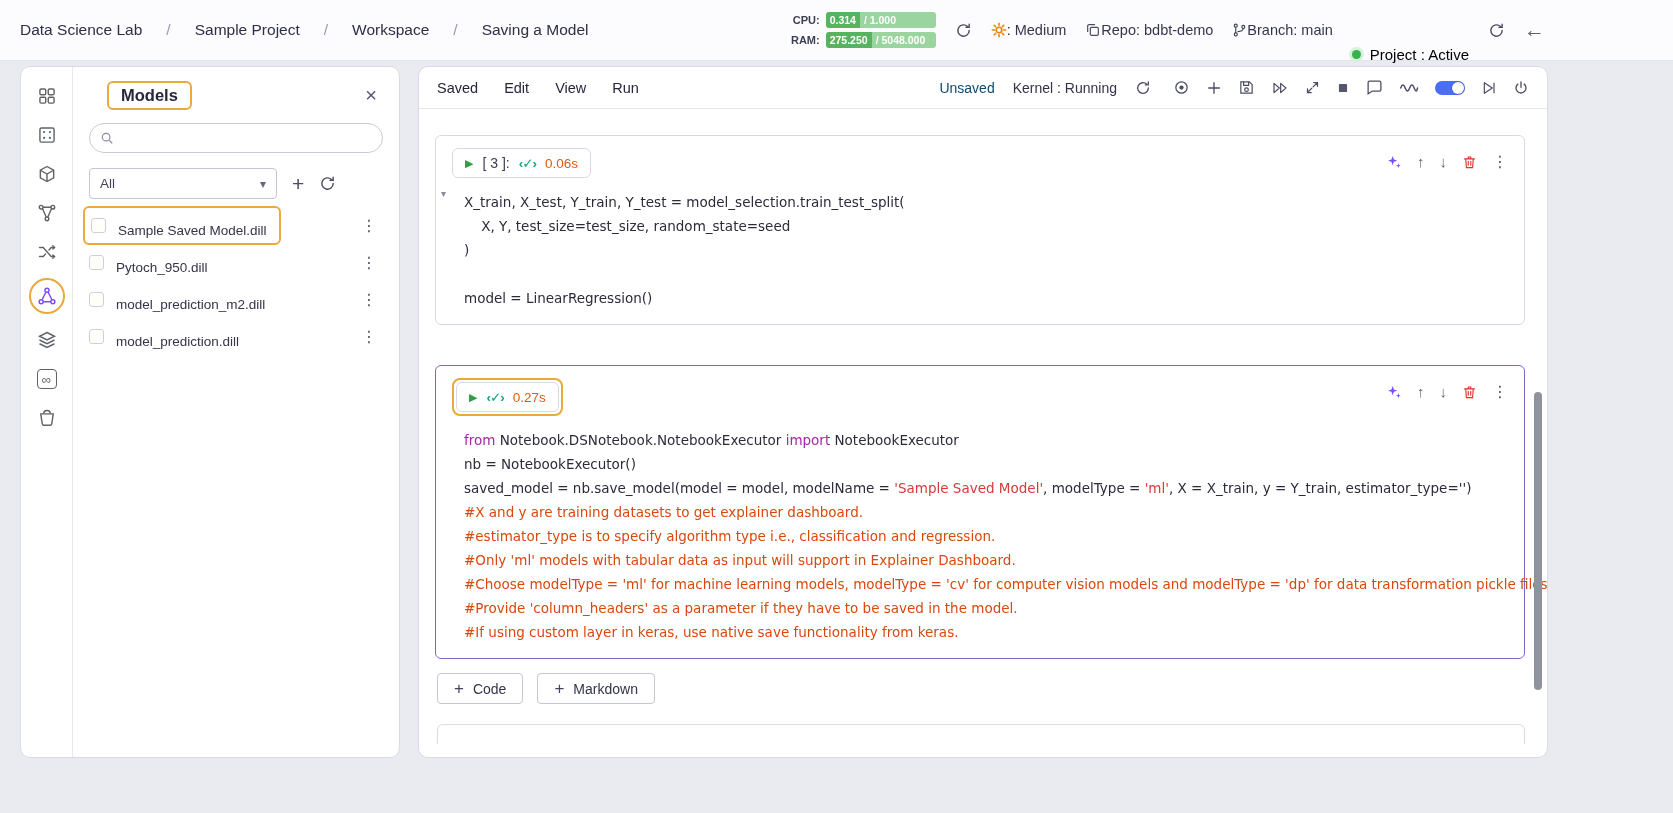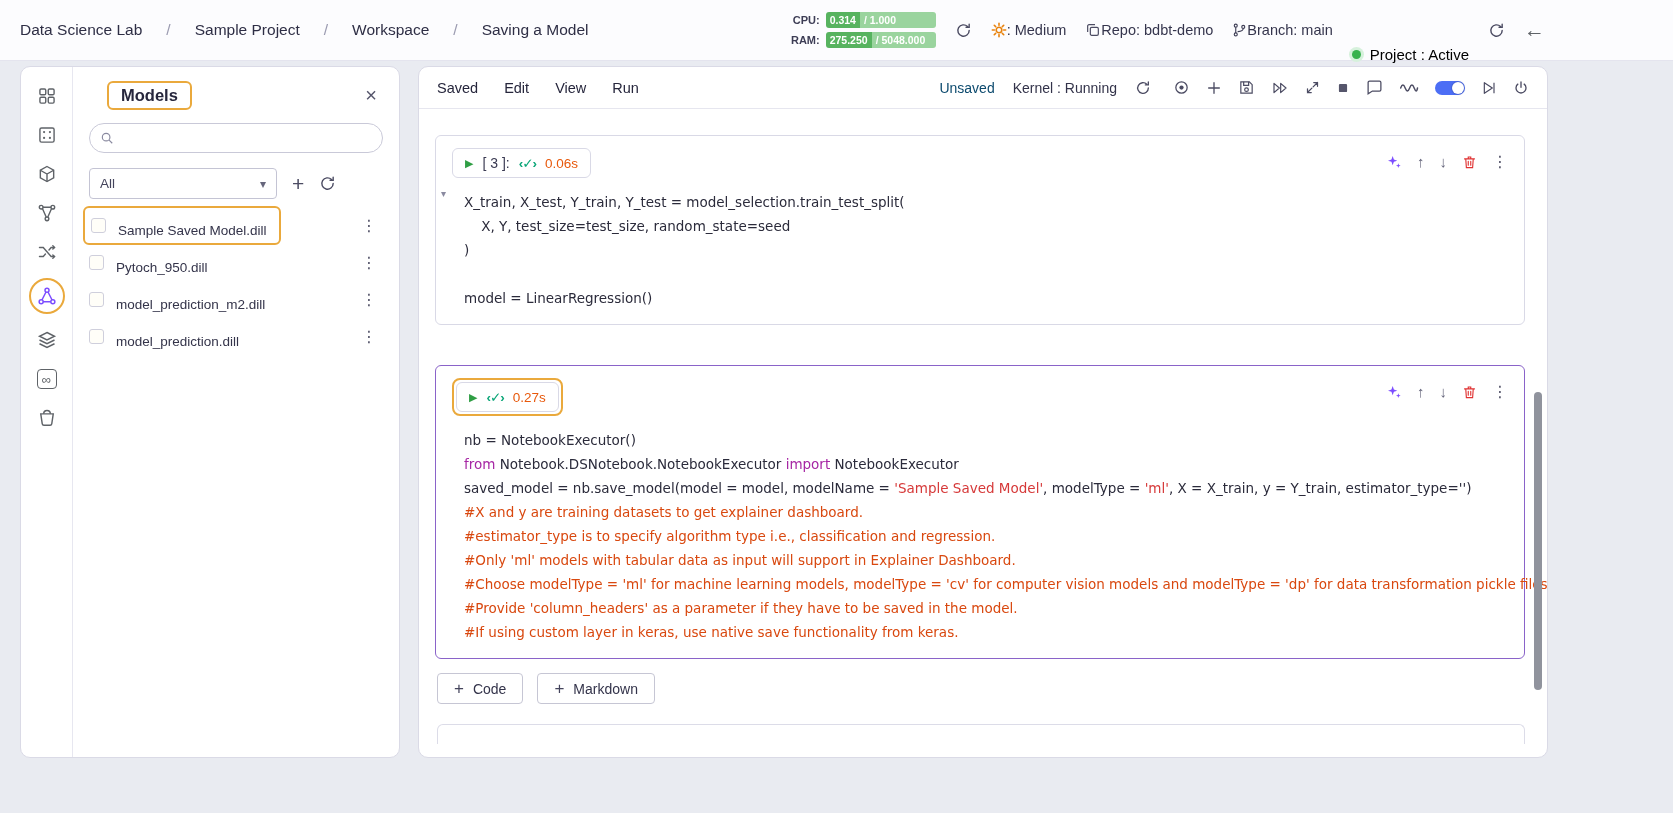--- a/index.html
+++ b/index.html
@@ -478,22 +478,22 @@
             <span>
               <svg width="15" height="16" viewBox="0 0 24 24" fill="none" stroke="#e03131" stroke-width="1.8" stroke-linecap="round">
                   <path d="M4 7h16M10 7V4h4v3M6 7l1 14h10l1-14"></path>
                   <path d="M10 11v6M14 11v6"></path>
                 </svg>
             </span>
             <span class="kebab2">⋮</span>
           </div>
         </div>
         <div class="code">
+            <div class="code-line"><span class="tok-kw">from </span><span class="tok-code">Notebook.DSNotebook.NotebookExecutor </span><span class="tok-kw">import </span><span class="tok-code">NotebookExecutor</span></div>
             <div class="code-line"><span class="tok-code">nb = NotebookExecutor()</span></div>
-            <div class="code-line"><span class="tok-kw">from </span><span class="tok-code">Notebook.DSNotebook.NotebookExecutor </span><span class="tok-kw">import </span><span class="tok-code">NotebookExecutor</span></div>
             <div class="code-line"><span class="tok-code">saved_model = nb.save_model(model = model, modelName = </span><span class="tok-str">'Sample Saved Model'</span><span class="tok-code">, modelType = </span><span class="tok-str">'ml'</span><span class="tok-code">, X = X_train, y = Y_train, estimator_type='')</span></div>
             <div class="code-line"><span class="tok-comment">#X and y are training datasets to get explainer dashboard.</span></div>
             <div class="code-line"><span class="tok-comment">#estimator_type is to specify algorithm type i.e., classification and regression.</span></div>
             <div class="code-line"><span class="tok-comment">#Only 'ml' models with tabular data as input will support in Explainer Dashboard.</span></div>
             <div class="code-line"><span class="tok-comment">#Choose modelType = 'ml' for machine learning models, modelType = 'cv' for computer vision models and modelType = 'dp' for data transformation pickle files.</span></div>
             <div class="code-line"><span class="tok-comment">#Provide 'column_headers' as a parameter if they have to be saved in the model.</span></div>
             <div class="code-line"><span class="tok-comment">#If using custom layer in keras, use native save functionality from keras.</span></div>
           </div>
       </section>
 

